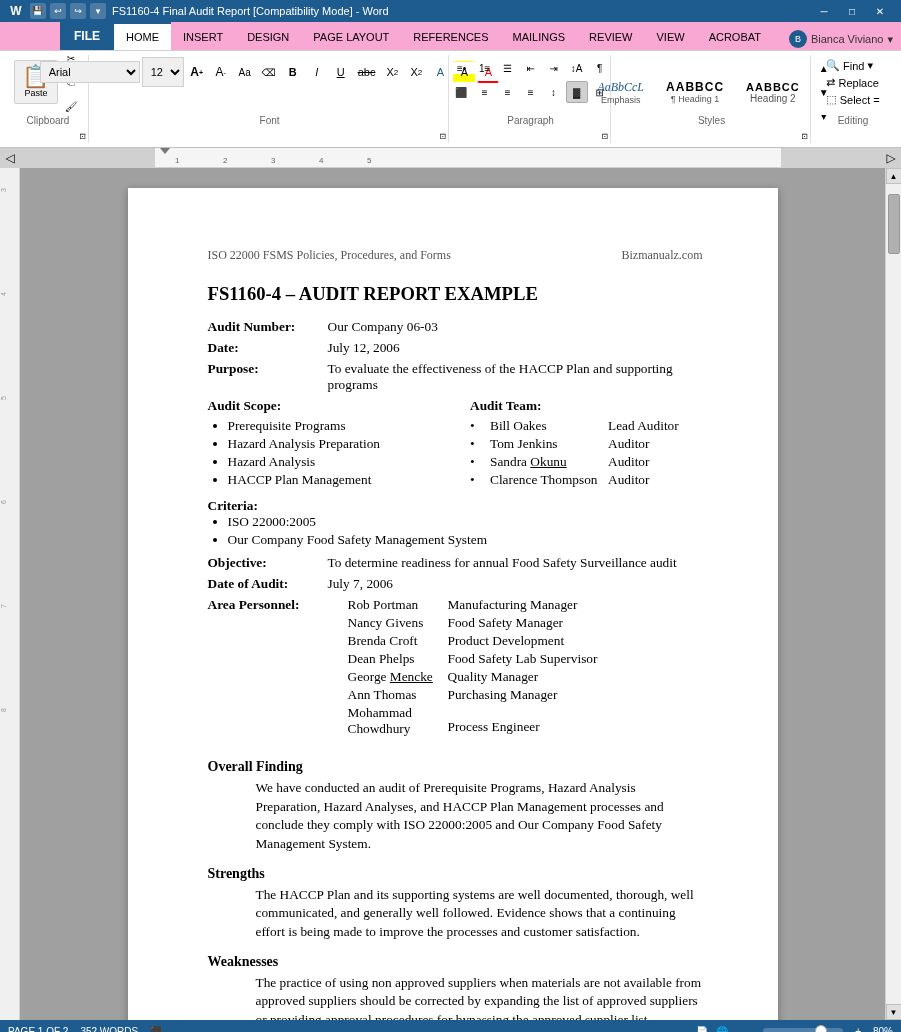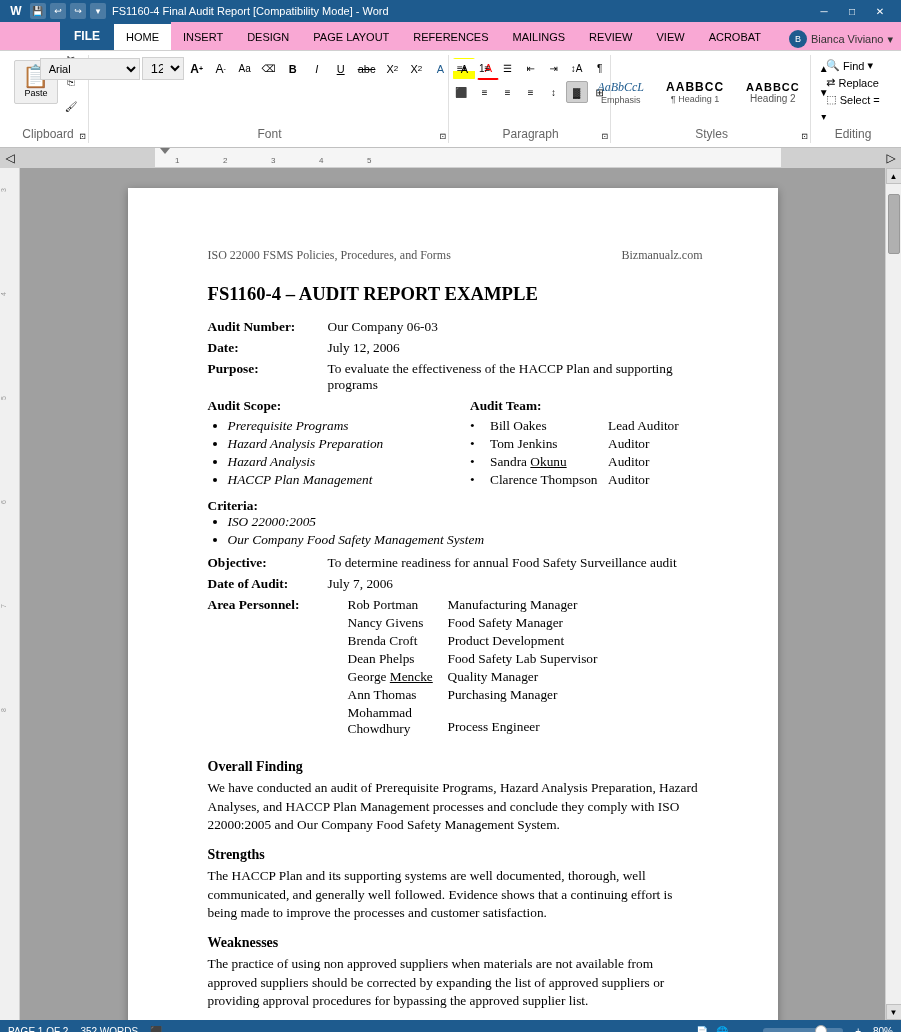--- a/index.html
+++ b/index.html
@@ -25,30 +25,30 @@
     
     .ribbon { background: #fff; border-bottom: 1px solid #c0c0c0; }
     .ribbon-tabs { background: #f9a8d4; display: flex; align-items: flex-end; padding-left: 60px; border-bottom: 1px solid #d0d0d0; }
     .file-tab { background: #1e5b8e; color: white; padding: 5px 14px; font-size: 12px; font-weight: bold; cursor: pointer; height: 28px; display: flex; align-items: center; }
     .ribbon-tab { padding: 5px 12px; font-size: 11px; cursor: pointer; height: 28px; display: flex; align-items: center; border-top: 2px solid transparent; }
     .ribbon-tab.active { background: white; border-top: 2px solid #1e5b8e; }
 
     .ribbon-content { background: white; padding: 4px 8px; display: flex; align-items: stretch; gap: 2px; min-height: 80px; }
     .ribbon-group { display: flex; flex-direction: column; align-items: center; padding: 2px 6px; border-right: 1px solid #e0e0e0; position: relative; }
     .ribbon-group:last-child { border-right: none; }
-    .ribbon-group-label { font-size: 12px; color: #666; position: absolute; bottom: 2px; }
+    .ribbon-group-label { font-size: 10px; color: #666; position: absolute; bottom: 17px; }
     .ribbon-group-content { display: flex; align-items: center; gap: 2px; flex: 1; padding-bottom: 14px; }
     .paste-btn { width: 44px; height: 44px; background: #f0f0f0; border: 1px solid #d0d0d0; cursor: pointer; display: flex; flex-direction: column; align-items: center; justify-content: center; font-size: 9px; border-radius: 2px; }
     .paste-icon { font-size: 22px; line-height: 1; }
 
     .font-section { display: flex; gap: 2px; padding-bottom: 14px; }
     .font-row1 { display: flex; align-items: center; gap: 2px; }
     .font-row2 { display: flex; align-items: center; gap: 2px; }
     .font-select { height: 22px; font-size: 11px; border: 1px solid #d0d0d0; padding: 0 4px; width: 100px; }
-    .font-size-select { height: 23px; font-size: 13px; border: 1px solid #d0d0d0; padding: 0 4px; width: 42px; }
+    .font-size-select { height: 30px; font-size: 11px; border: 1px solid #d0d0d0; padding: 0 4px; width: 42px; }
     .small-btn { height: 22px; width: 22px; border: 1px solid transparent; background: none; cursor: pointer; display: flex; align-items: center; justify-content: center; font-size: 10px; border-radius: 2px; }
     .format-btn { height: 22px; min-width: 22px; padding: 0 3px; border: 1px solid transparent; background: none; cursor: pointer; display: flex; align-items: center; justify-content: center; font-size: 11px; border-radius: 2px; font-family: Arial; }
     .bold { font-weight: bold; }
     .italic { font-style: italic; }
     .underline-btn { text-decoration: underline; }
     .strikethrough { text-decoration: line-through; }
 
     .para-section { display: flex; flex-direction: column; gap: 2px; padding-bottom: 14px; }
     .para-row { display: flex; align-items: center; gap: 1px; }
 
@@ -84,27 +84,27 @@
     .doc-title { font-size: 14pt; font-weight: bold; margin-bottom: 14px; }
 
     .doc-field { display: flex; margin-bottom: 5px; }
     .doc-label { font-weight: bold; min-width: 120px; font-size: 10pt; }
     .doc-value { font-size: 10pt; }
 
     .two-col { display: flex; gap: 30px; margin-bottom: 8px; }
     .col { flex: 1; }
     .col-label { font-weight: bold; font-size: 10pt; margin-bottom: 4px; }
     .bullet-list { list-style: disc; padding-left: 20px; }
-    .bullet-list li { font-size: 10pt; margin-bottom: 2px; font-style: italic; }
+    .bullet-list li { font-size: 10pt; margin-bottom: 2px; }
     .audit-team-row { display: flex; gap: 8px; margin-bottom: 2px; font-size: 10pt; }
     .at-name { min-width: 110px; }
     .at-role { }
 
     .section-heading { font-weight: bold; font-size: 10.5pt; margin-top: 12px; margin-bottom: 4px; }
-    .body-text { font-size: 10pt; margin-bottom: 8px; line-height: 1.4; }
+    .body-text { font-size: 10pt; margin-bottom: 8px; line-height: 1.4; margin-left: 48px; }
 
     .personnel-table { margin-bottom: 8px; }
     .personnel-row { display: flex; font-size: 10pt; margin-bottom: 2px; }
     .p-name { min-width: 100px; margin-left: 20px; }
     .p-title { }
 
     
     .status-bar { height: 22px; background: #1e5b8e; color: white; display: flex; align-items: center; justify-content: space-between; padding: 0 8px; font-size: 10px; }
     .status-left { display: flex; gap: 12px; }
     .status-right { display: flex; align-items: center; gap: 8px; }

